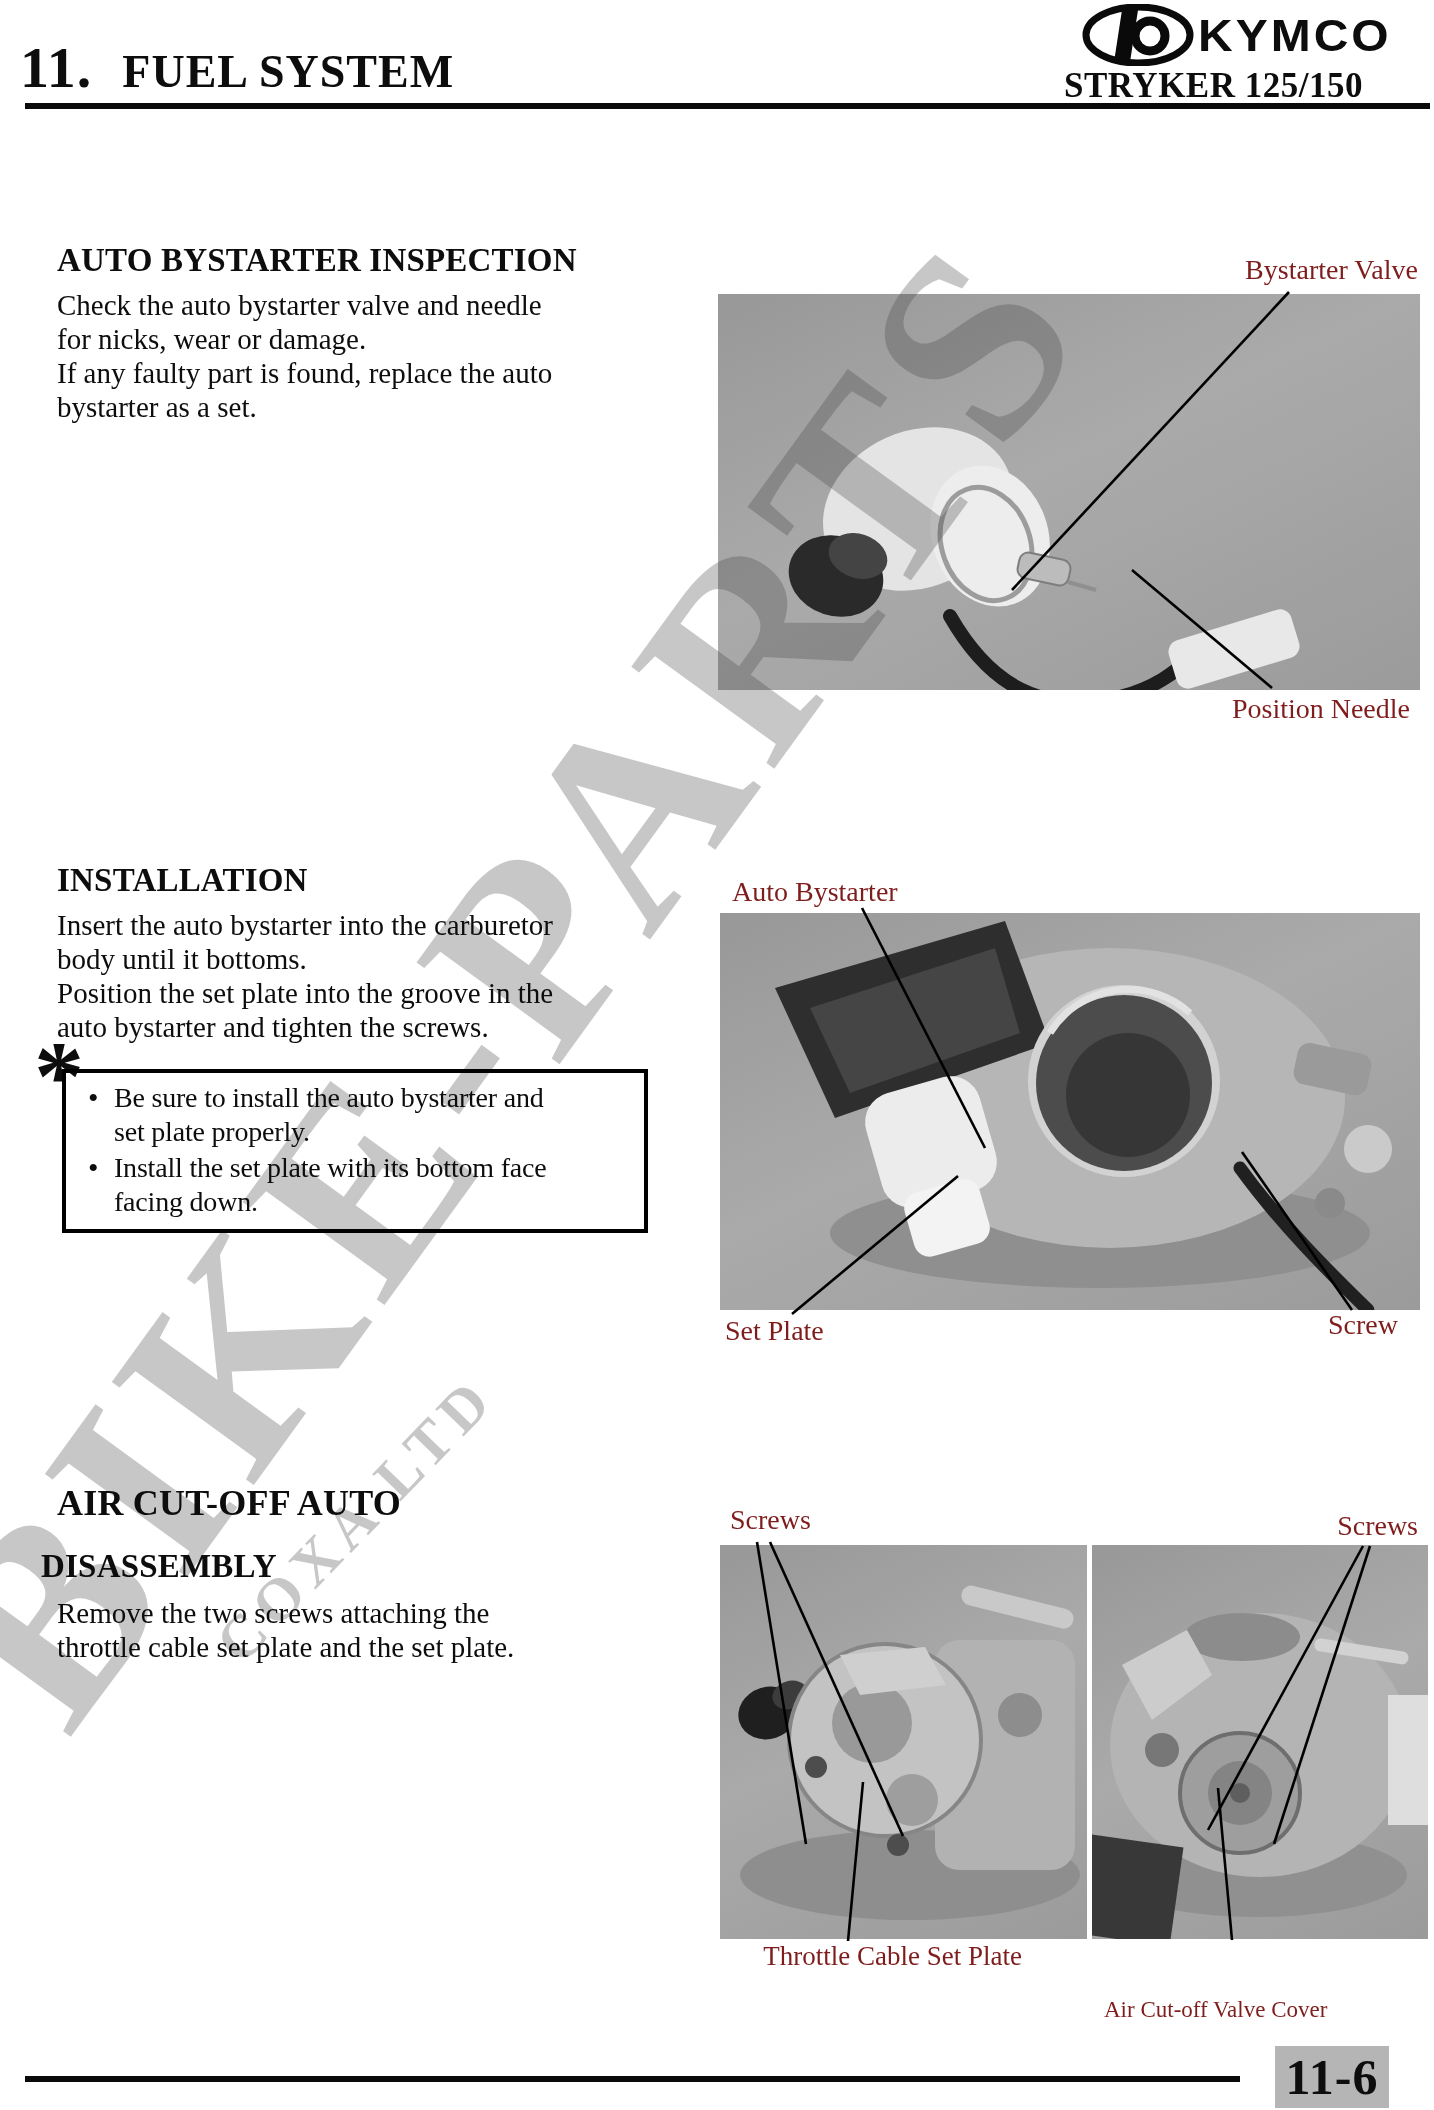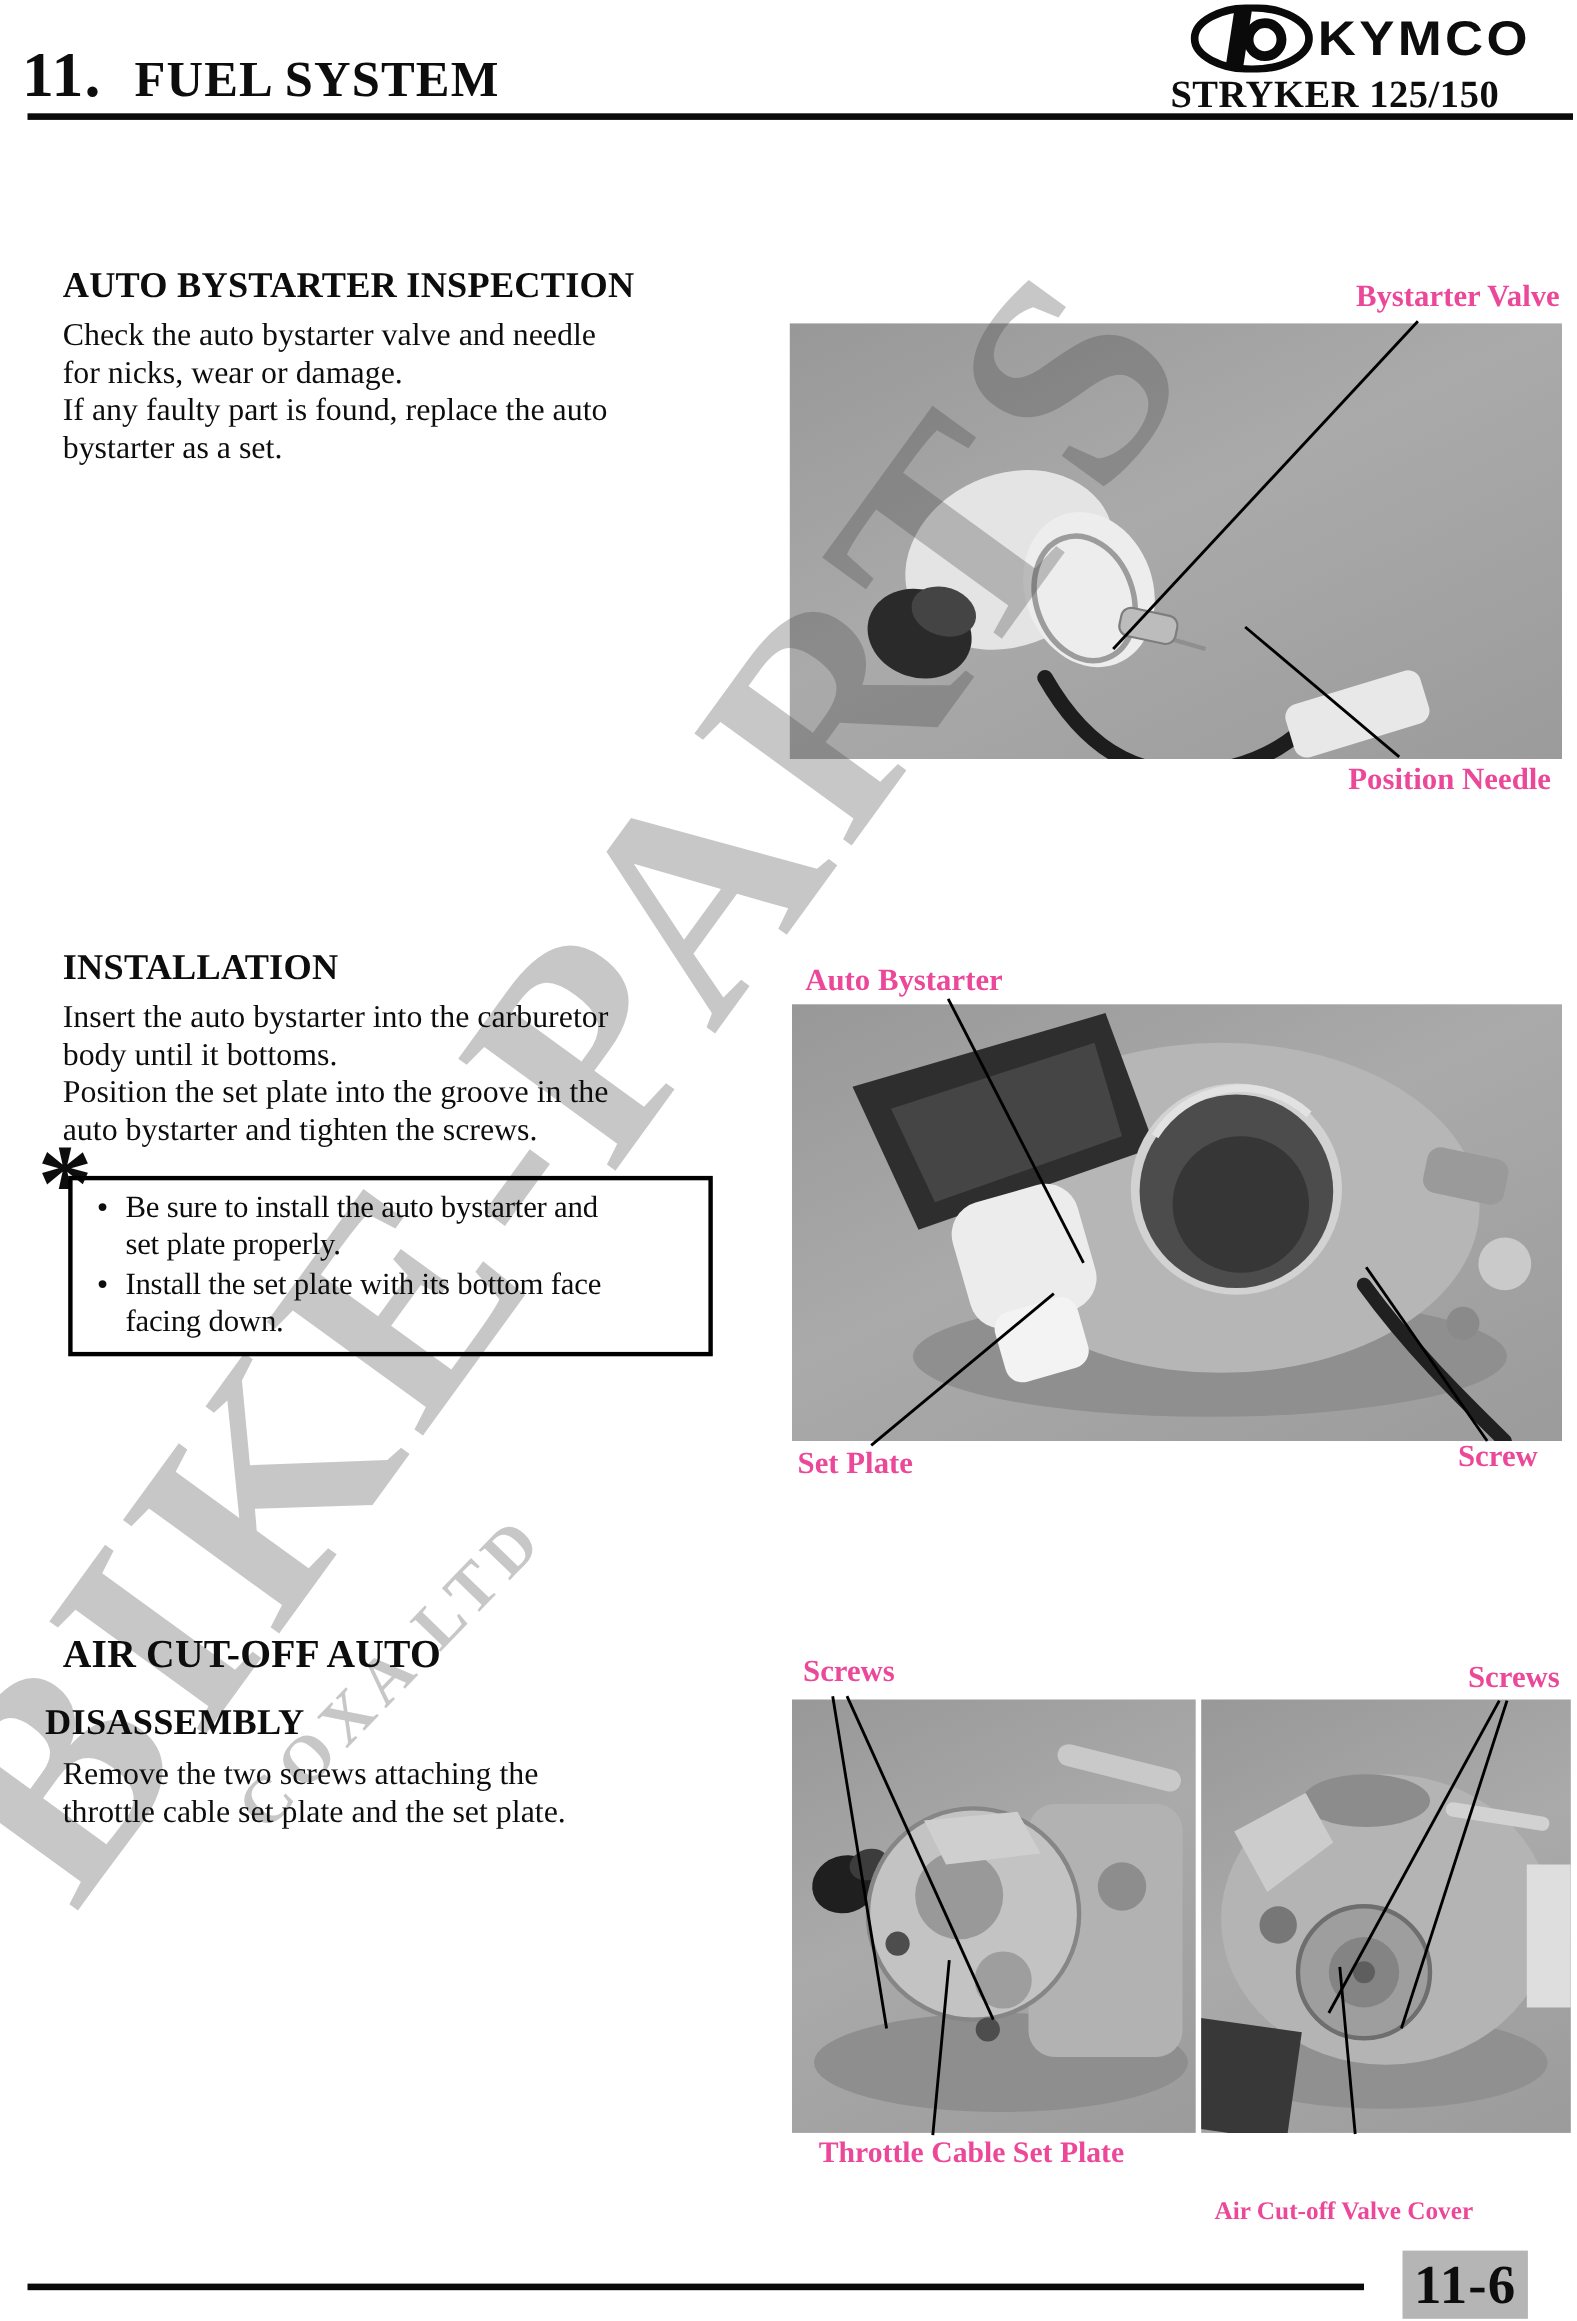--- a/index.html
+++ b/index.html
@@ -35,21 +35,21 @@
   .note-list{margin:8px 0 0 0;padding:0 6px 0 22px;list-style:none;}
   .note-list li{position:relative;padding-left:26px;font-size:28px;line-height:34px;
     letter-spacing:-0.2px;white-space:pre-line;margin-bottom:2px;}
   .note-list li::before{content:"\2022";position:absolute;left:0;top:0;font-size:30px;}
   
   .photo{background:linear-gradient(155deg,#989898 0%,#aaaaaa 45%,#9b9b9b 100%);}
   .fig1{left:718px;top:294px;width:702px;height:396px;}
   .fig2{left:720px;top:913px;width:700px;height:397px;}
   .fig3{left:720px;top:1545px;width:367px;height:394px;}
   .fig4{left:1092px;top:1545px;width:336px;height:394px;}
-  .lbl{font-size:28px;line-height:30px;color:#ec4899;z-index:6;font-weight:bold;}
+  .lbl{font-size:28px;line-height:30px;color:#7f1d1d;z-index:6;}
   .lbl-r{text-align:right;}
   .l-valve{left:1148px;top:255px;width:270px;}
   .l-needle{left:1140px;top:694px;width:270px;}
   .l-autob{left:732px;top:877px;width:260px;}
   .l-setplate{left:725px;top:1316px;width:200px;}
   .l-screw{left:1250px;top:1310px;width:148px;}
   .l-screws3{left:730px;top:1505px;width:160px;}
   .l-screws4{left:1270px;top:1511px;width:148px;}
   .l-cap3{left:722px;top:1941px;width:300px;font-size:27px;text-align:right;}
   .l-cap4{left:1104px;top:1995px;width:324px;font-size:23px;}

